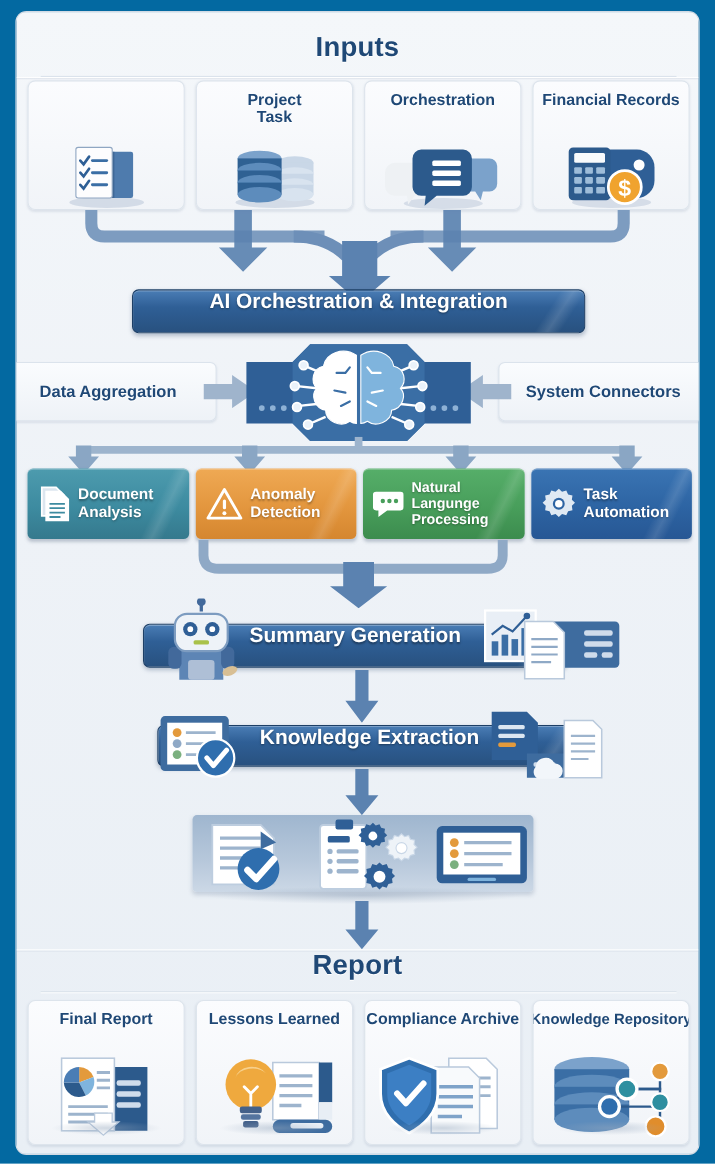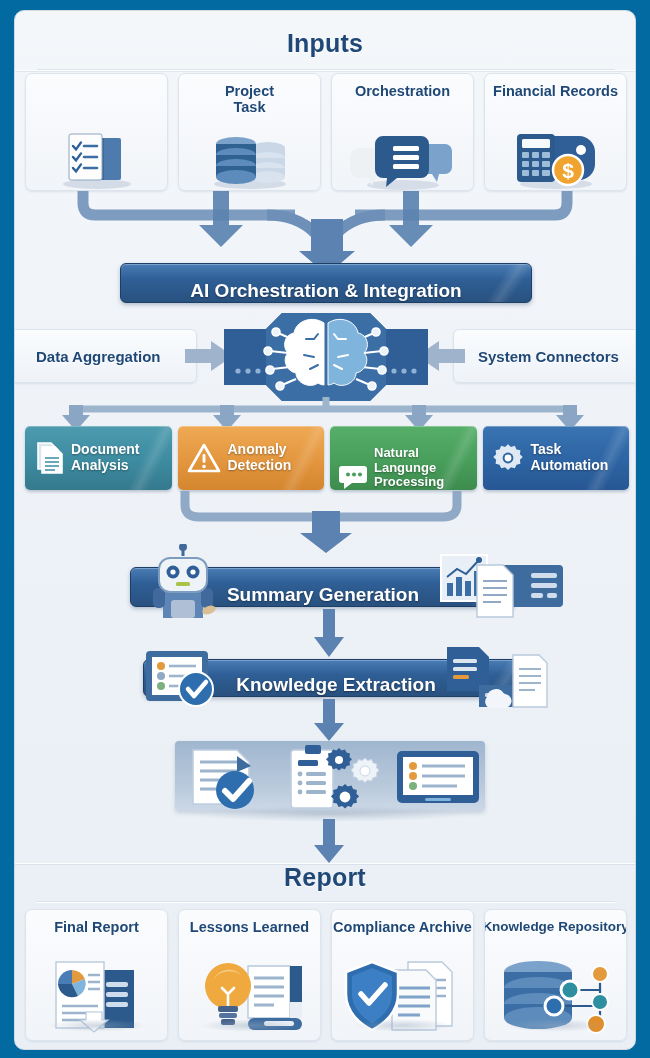--- a/index.html
+++ b/index.html
@@ -83,21 +83,21 @@
   
   .banner {
     position: absolute;
     background: linear-gradient(180deg,#4a7db5 0%,#2f5f96 40%,#28517f 100%);
     border: 1px solid #1d3f66;
     border-radius: 6px;
     box-shadow: 0 2px 4px rgba(60,85,120,.35), inset 0 1px 0 rgba(255,255,255,.28);
     color: #ffffff;
     font-size: 19px;
     font-weight: bold;
-    display: flex; align-items: flex-end; justify-content: center;
+    display: flex; align-items: flex-start; justify-content: center;
     text-shadow: 0 1px 2px rgba(0,0,0,.4);
     overflow: hidden;
   }
   .banner::after {
     content: ""; position: absolute;
     right: 18px; top: -20px; width: 60px; height: 160px;
     background: linear-gradient(105deg, rgba(255,255,255,0) 40%, rgba(255,255,255,.14) 50%, rgba(255,255,255,0) 60%);
     transform: rotate(18deg);
   }
 
@@ -367,21 +367,21 @@
             <rect x="15.6" y="12" width="2.9" height="9" rx="1.4" fill="#ffffff"></rect>
             <circle cx="17" cy="24.5" r="1.8" fill="#ffffff"></circle>
           </svg>
         </span>
         <span class="cap-text">
           <span>Anomaly</span><br>
           <span>Detection</span>
         </span>
       </div>
 
-      <div class="cap" style="background:linear-gradient(180deg,#56ae69 0%,#489e5b 55%,#3c8c4e 100%);align-items:flex-end;">
+      <div class="cap" style="background:linear-gradient(180deg,#56ae69 0%,#489e5b 55%,#3c8c4e 100%);">
         <span>
           <svg width="28" height="26" viewBox="0 0 28 26">
             <path d="M3 2 h22 a3 3 0 0 1 3 3 v11 a3 3 0 0 1 -3 3 h-12 l-8 6 v-6 h-2 a3 3 0 0 1 -3 -3 v-11 a3 3 0 0 1 3 -3 z" fill="#ffffff"></path>
             <g fill="#489e5b">
                 <circle cx="9" cy="10.5" r="2"></circle>
                 <circle cx="15" cy="10.5" r="2"></circle>
                 <circle cx="21" cy="10.5" r="2"></circle>
               </g>
           </svg>
         </span>

